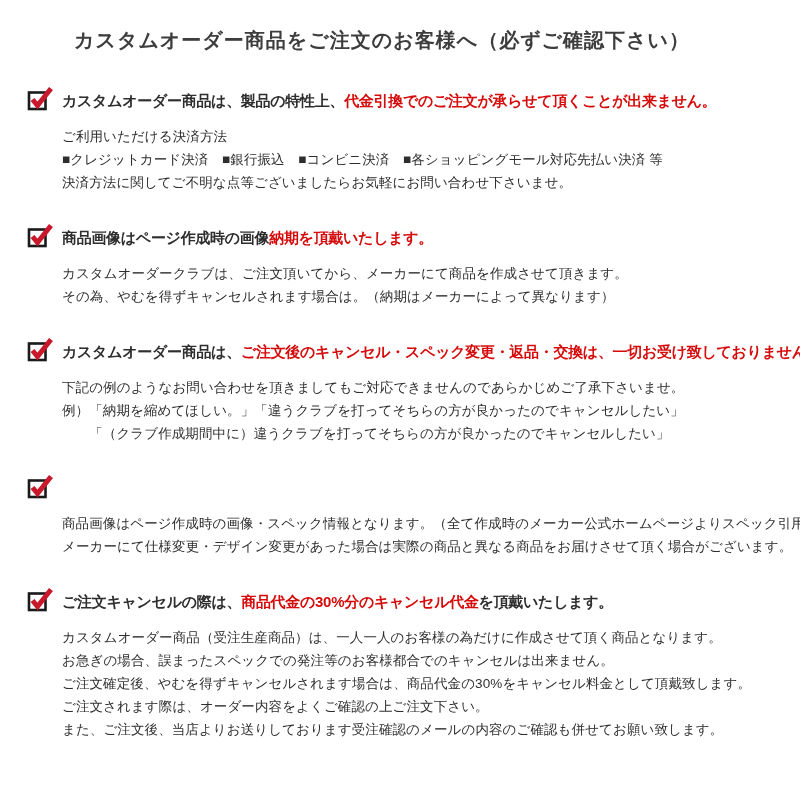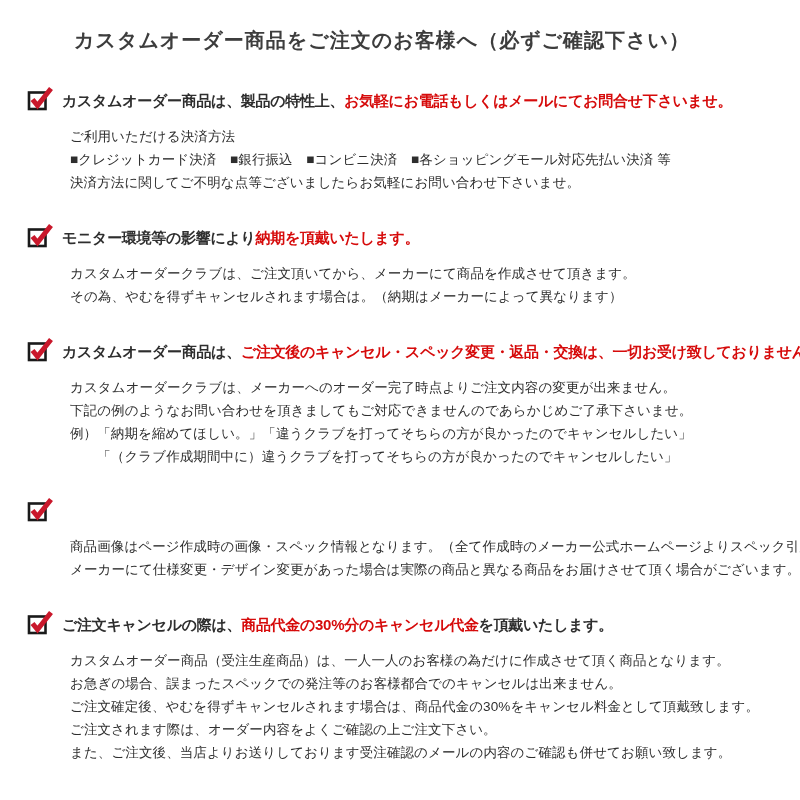--- a/index.html
+++ b/index.html
@@ -61,72 +61,70 @@
   .body{
     margin-left:35px;
     margin-top:14px;
   }
   .body p{
     font-size:13.5px;
     line-height:23px;
     letter-spacing:0.1px;
     white-space:nowrap;
     color:var(--text);
-    margin-left:8px;
   }
 </style>
 </head>
 <body>
 
 <div class="page">
   <div class="title">カスタムオーダー商品をご注文のお客様へ（必ずご確認下さい）</div>
   <div id="sections-root">
       <div class="section">
         <div class="heading-row">
           <span class="checkbox">
             <svg width="26" height="24" viewBox="0 0 26 24" xmlns="http://www.w3.org/2000/svg">
               <rect x="2" y="6.5" width="16.5" height="16.5" fill="#ffffff" stroke="#1a1a1a" stroke-width="2.6"></rect>
               <path d="M5.5 13.5 L10.5 19.5 L24 2.5" fill="none" stroke="var(--check-red)" stroke-width="5"></path>
             </svg>
           </span>
-          <div class="heading"><span>カスタムオーダー商品は、製品の特性上、</span><span class="red">お気軽にお電話もしくはメールにてお問合せ下さいませ。</span></div>
+          <div class="heading"><span>カスタムオーダー商品は、製品の特性上、</span><span class="red">代金引換でのご注文が承らせて頂くことが出来ません。</span></div>
         </div>
         <div class="body">
           <p>ご利用いただける決済方法</p>
           <p>■クレジットカード決済　■銀行振込　■コンビニ決済　■各ショッピングモール対応先払い決済 等</p>
           <p>決済方法に関してご不明な点等ございましたらお気軽にお問い合わせ下さいませ。</p>
         </div>
       </div>
       <div class="section">
         <div class="heading-row">
           <span class="checkbox">
             <svg width="26" height="24" viewBox="0 0 26 24" xmlns="http://www.w3.org/2000/svg">
               <rect x="2" y="6.5" width="16.5" height="16.5" fill="#ffffff" stroke="#1a1a1a" stroke-width="2.6"></rect>
               <path d="M5.5 13.5 L10.5 19.5 L24 2.5" fill="none" stroke="var(--check-red)" stroke-width="5"></path>
             </svg>
           </span>
-          <div class="heading"><span>モニター環境等の影響により</span><span class="red">納期を頂戴いたします。</span></div>
+          <div class="heading"><span>商品画像はページ作成時の画像</span><span class="red">納期を頂戴いたします。</span></div>
         </div>
         <div class="body">
           <p>カスタムオーダークラブは、ご注文頂いてから、メーカーにて商品を作成させて頂きます。</p>
           <p>その為、やむを得ずキャンセルされます場合は。（納期はメーカーによって異なります）</p>
         </div>
       </div>
       <div class="section">
         <div class="heading-row">
           <span class="checkbox">
             <svg width="26" height="24" viewBox="0 0 26 24" xmlns="http://www.w3.org/2000/svg">
               <rect x="2" y="6.5" width="16.5" height="16.5" fill="#ffffff" stroke="#1a1a1a" stroke-width="2.6"></rect>
               <path d="M5.5 13.5 L10.5 19.5 L24 2.5" fill="none" stroke="var(--check-red)" stroke-width="5"></path>
             </svg>
           </span>
           <div class="heading"><span>カスタムオーダー商品は、</span><span class="red">ご注文後のキャンセル・スペック変更・返品・交換は、一切お受け致しておりません。</span></div>
         </div>
         <div class="body">
-          <p>カスタムオーダークラブは、メーカーへのオーダー完了時点よりご注文内容の変更が出来ません。</p>
           <p>下記の例のようなお問い合わせを頂きましてもご対応できませんのであらかじめご了承下さいませ。</p>
           <p>例）「納期を縮めてほしい。」「違うクラブを打ってそちらの方が良かったのでキャンセルしたい」</p>
           <p>　　「（クラブ作成期間中に）違うクラブを打ってそちらの方が良かったのでキャンセルしたい」</p>
         </div>
       </div>
       <div class="section">
         <div class="heading-row">
           <span class="checkbox">
             <svg width="26" height="24" viewBox="0 0 26 24" xmlns="http://www.w3.org/2000/svg">
               <rect x="2" y="6.5" width="16.5" height="16.5" fill="#ffffff" stroke="#1a1a1a" stroke-width="2.6"></rect>

